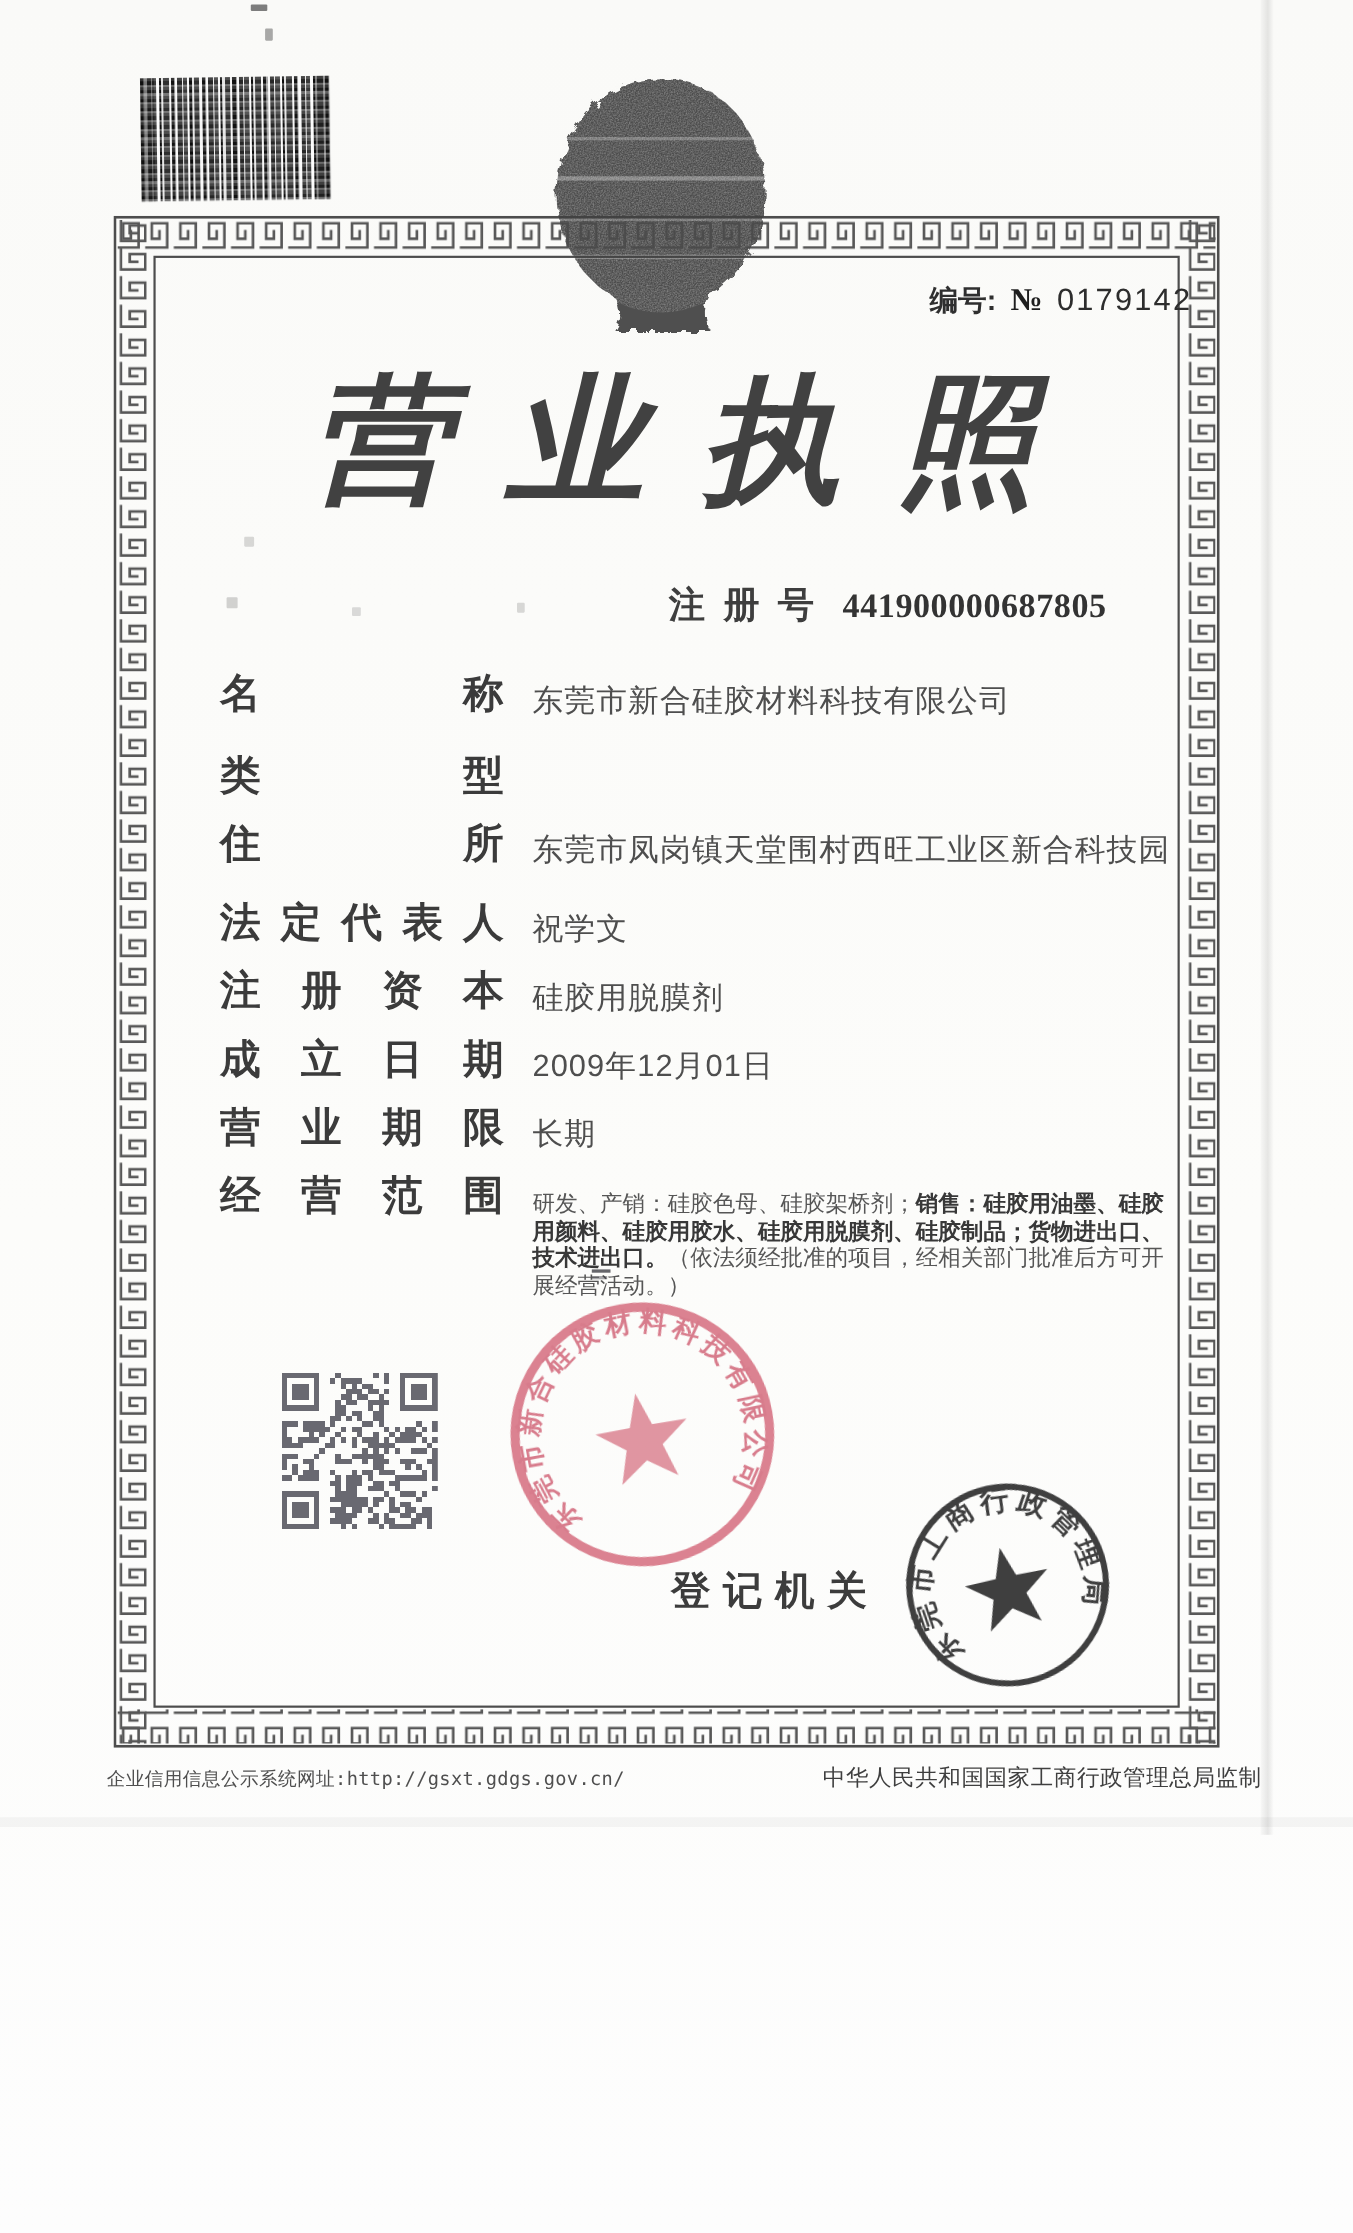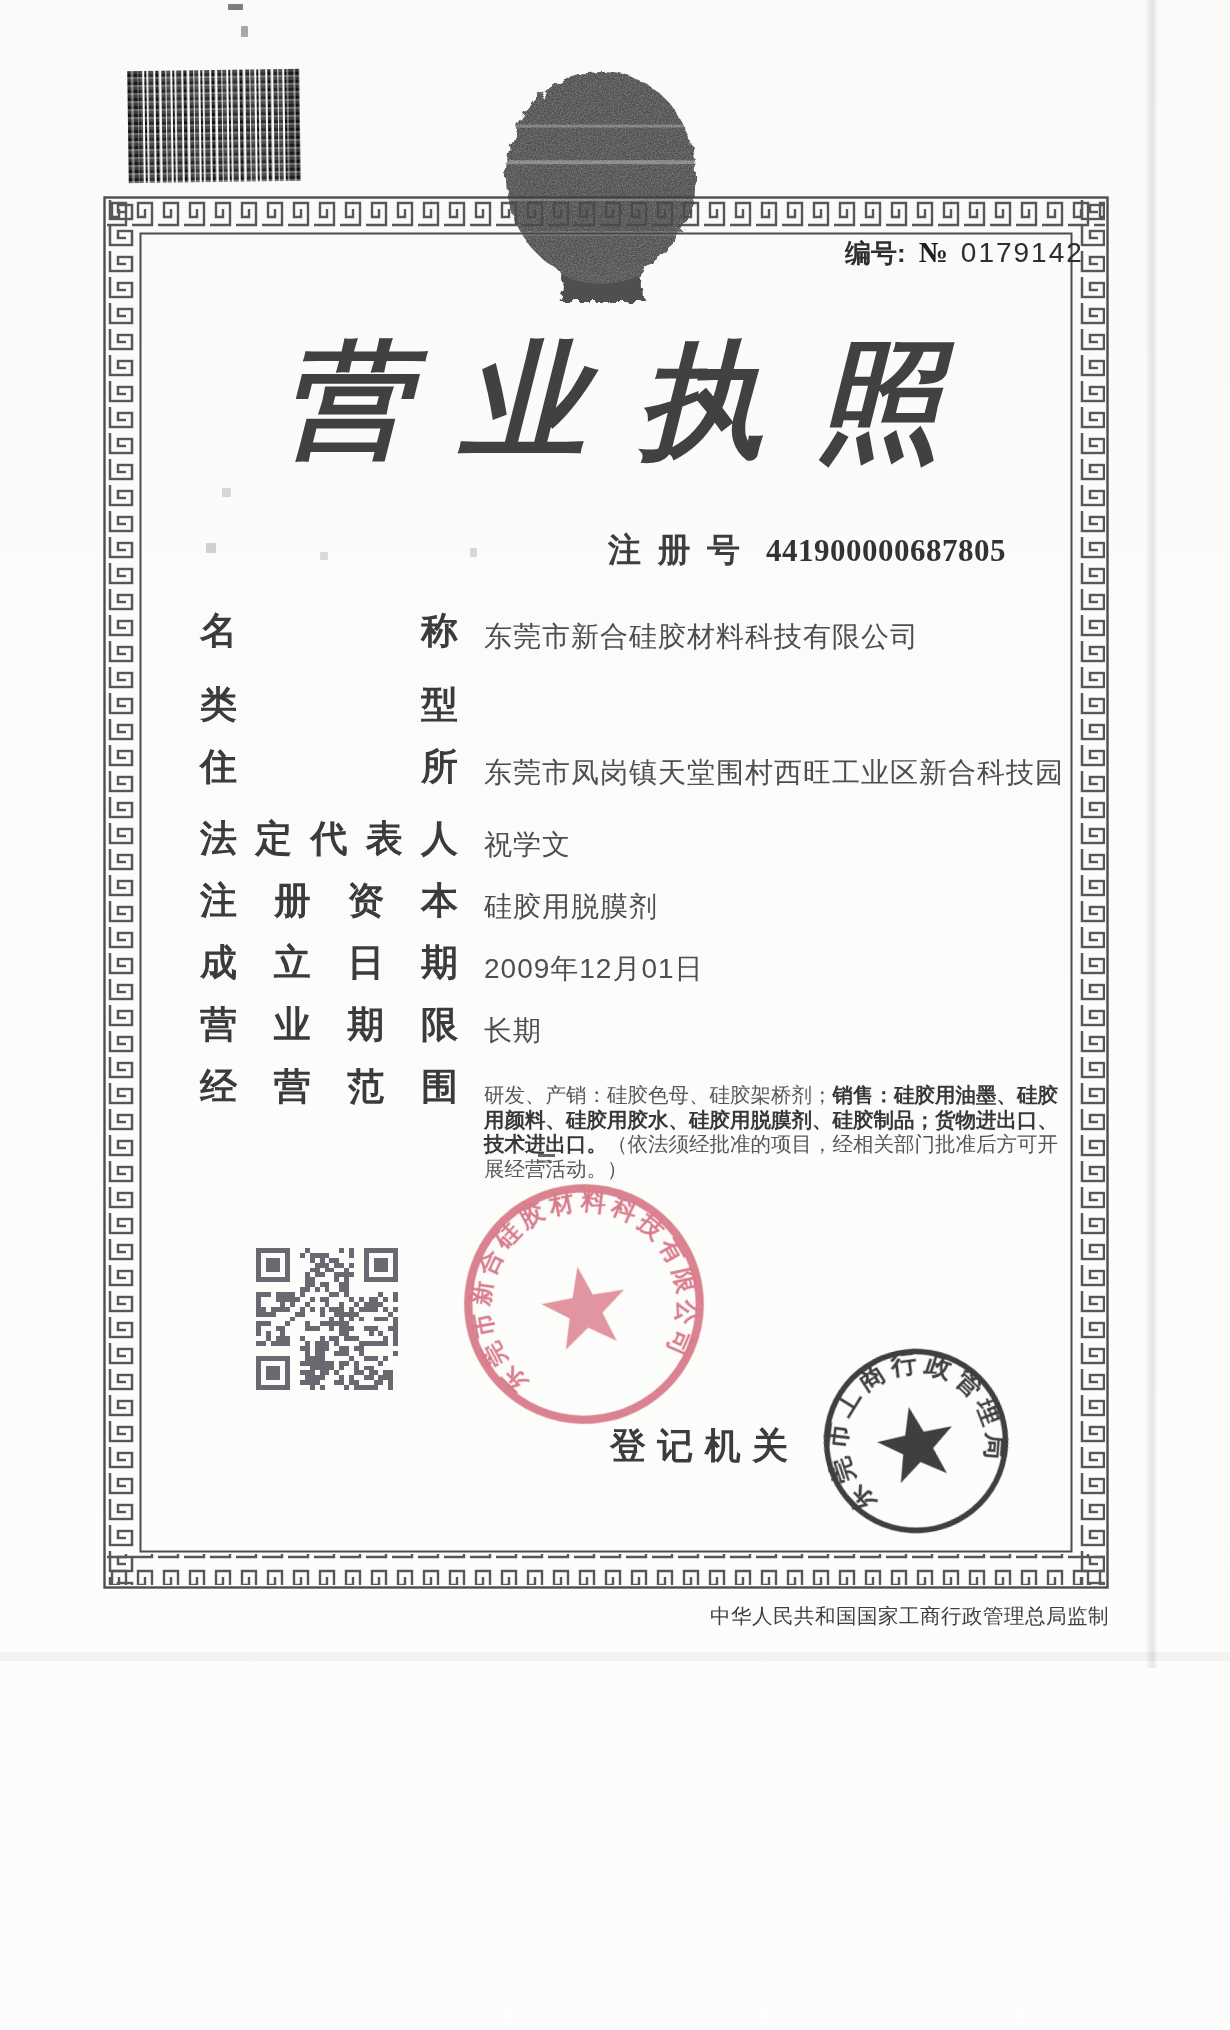--- a/index.html
+++ b/index.html
@@ -34,21 +34,21 @@
   .barcode::after{content:"";position:absolute;inset:0;
     background:repeating-linear-gradient(0deg,rgba(255,255,255,.33) 0 2px,rgba(255,255,255,0) 2px 5px,rgba(255,255,255,.14) 5px 8px);}
 
   
   .emblem{position:absolute;left:497px;top:64px;width:208px;height:240px;filter:blur(.4px);}
 
   
   .frame{position:absolute;left:103px;top:196px;width:1006px;height:1393px;filter:blur(.3px);opacity:.92;}
 
   
-  .serial{position:absolute;left:845px;top:236px;display:flex;align-items:baseline;gap:13px;white-space:nowrap;}
+  .serial{position:absolute;left:845px;top:256px;display:flex;align-items:baseline;gap:13px;white-space:nowrap;}
   .serial-label{font-size:26px;color:#2f2f2f;font-weight:700;}
   .no-sym{font-family:"Liberation Serif",serif;font-size:29px;font-weight:700;color:#1f1f1f;}
   .serial-num{font-family:Liberation Sans, sans-serif;font-size:28px;letter-spacing:2px;color:#2d2d2d;}
 
   
   .title{position:absolute;left:282px;top:318px;font-size:126px;font-weight:800;letter-spacing:52px;
          color:#3e3e3e;white-space:nowrap;filter:blur(.35px) contrast(.95);font-style:italic;}
 
   
   .regline{position:absolute;left:608px;top:528px;display:flex;align-items:baseline;}
@@ -79,21 +79,21 @@
   
   .registry-label{position:absolute;left:610px;top:1422px;width:178px;font-size:36px;font-weight:600;color:#3c3c3c;}
   .date-line{position:absolute;left:750px;top:1486px;font-family:"Liberation Serif",serif;
              font-size:30px;color:#3b3b3b;white-space:nowrap;display:flex;align-items:baseline;}
   .date-line .dm{margin-left:52px;}
   .date-line .dd{margin-left:12px;}
 
   
   .footer-left{position:absolute;left:97px;top:1606px;font-family:"DejaVu Sans Mono",monospace;
                font-size:17px;color:#4f4f4f;letter-spacing:.3px;}
-  .footer-right{position:absolute;left:710px;top:1602px;font-size:20.5px;color:#3f3f3f;letter-spacing:.5px;font-weight:500;text-align:center;}
+  .footer-right{position:absolute;left:748px;top:1602px;font-size:20.5px;color:#3f3f3f;letter-spacing:.5px;font-weight:500;text-align:center;}
 </style>
 </head>
 <body>
 
 <div class="page">
 
   <div class="speck sp-a"></div>
   <div class="speck sp-b"></div>
   <div class="speck sp-c"></div>
   <div class="speck sp-d"></div>
@@ -267,15 +267,16 @@
     <defs>
       <path id="stampArc" d="M48 148.5 A70 70 0 1 1 147 148.5" fill="none"></path>
     </defs>
     <circle class="stamp-ring" cx="97.5" cy="97.5" r="89" stroke="#2b2b2b"></circle>
     <polygon points="97.5,63 106.9,90.1 135.5,90.6 112.7,107.9 121,135.4 97.5,119 74,135.4 82.3,107.9 59.5,90.6 88.1,90.1" fill="#2b2b2b"></polygon>
     <text class="stamp-text">
       <textPath href="#stampArc">东莞市工商行政管理局</textPath>
     </text>
   </svg>
 
+  <div class="footer-left">企业信用信息公示系统网址:http://gsxt.gdgs.gov.cn/</div>
   <div class="footer-right">中华人民共和国国家工商行政管理总局监制</div>
 
 </div>
 
 </body></html>

